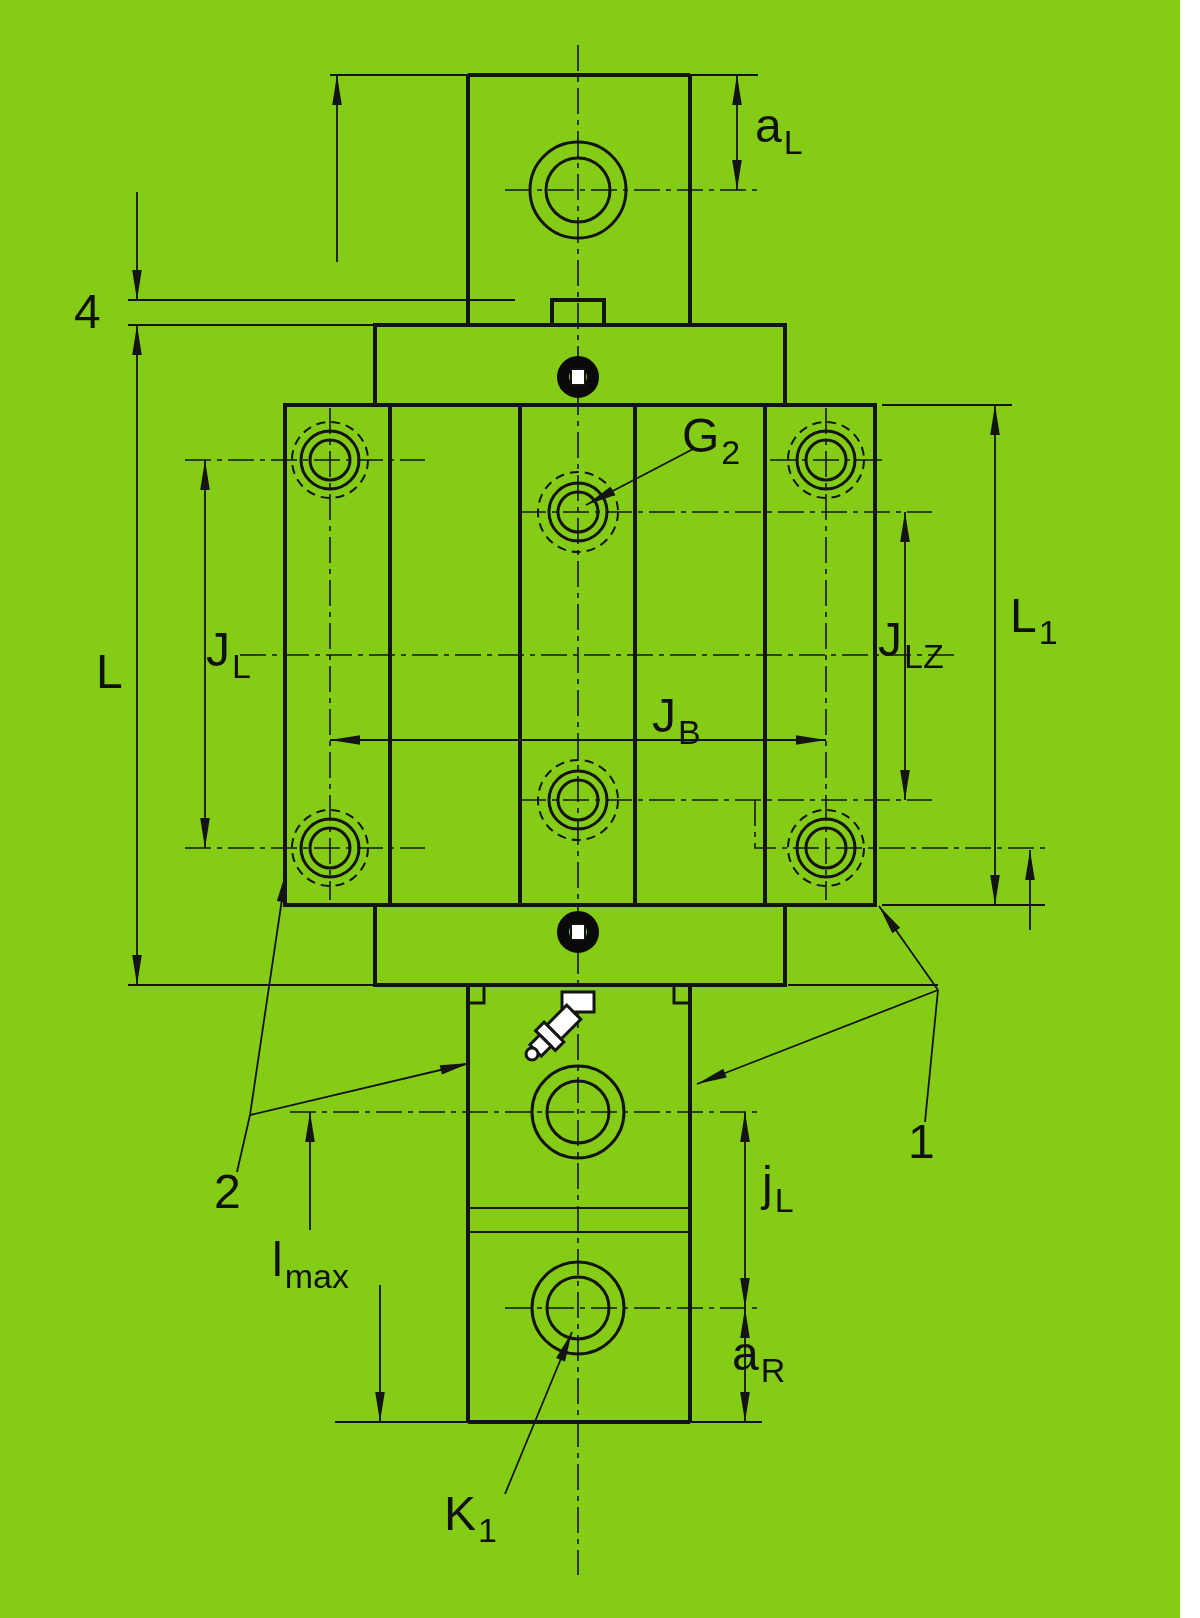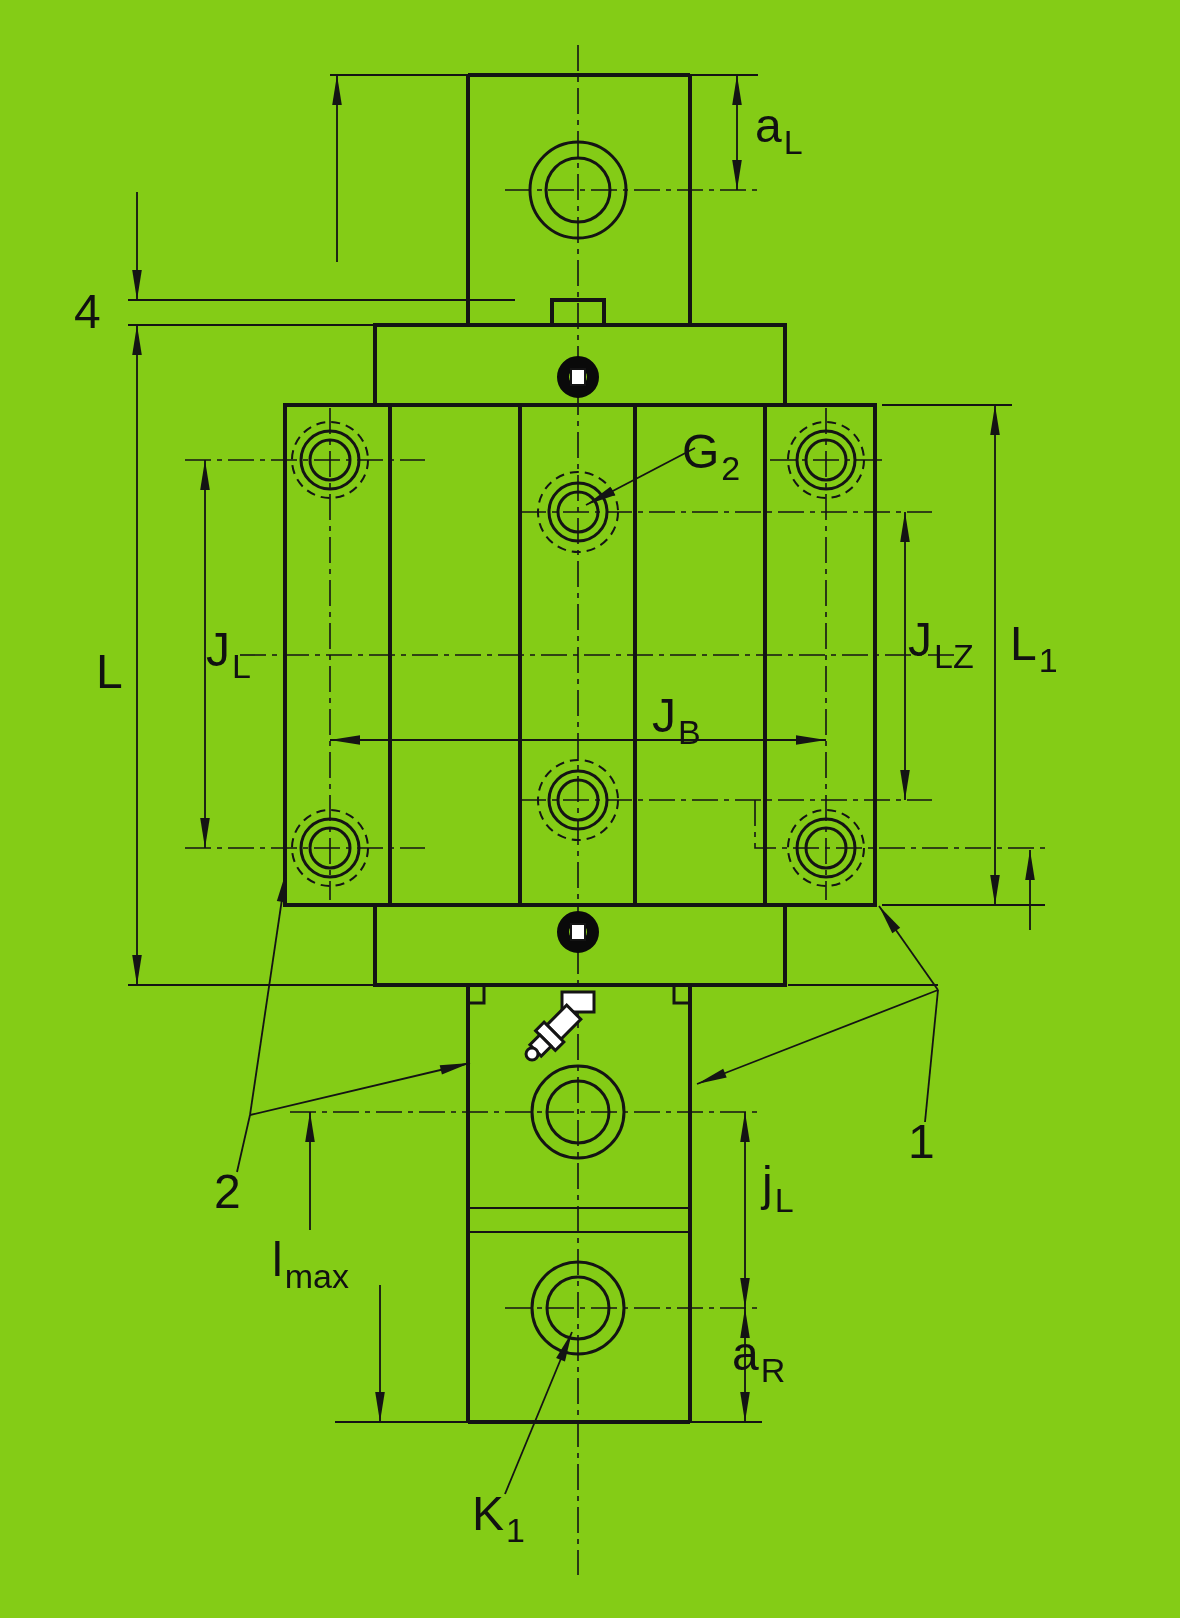--- a/index.html
+++ b/index.html
@@ -174,24 +174,24 @@
       <path d="M237,1172 L250,1115"></path>
       <path d="M250,1115 L286,872" marker-end="url(#arr)"></path>
       <path d="M250,1115 L470,1063" marker-end="url(#arr)"></path>
     </g>
   </svg>
 
   <div class="lbl" style="left:755px;top:102px"><span>a</span><span class="sub">L</span></div>
   <div class="lbl" style="left:74px;top:288px"><span>4</span><span class="sub"></span></div>
   <div class="lbl" style="left:96px;top:648px"><span>L</span><span class="sub"></span></div>
   <div class="lbl" style="left:206px;top:626px"><span>J</span><span class="sub">L</span></div>
-  <div class="lbl" style="left:682px;top:428px"><span>G</span><span class="sub">2</span></div>
+  <div class="lbl" style="left:682px;top:412px"><span>G</span><span class="sub">2</span></div>
   <div class="lbl" style="left:652px;top:692px"><span>J</span><span class="sub">B</span></div>
-  <div class="lbl" style="left:908px;top:616px"><span>J</span><span class="sub">LZ</span></div>
-  <div class="lbl" style="left:1010px;top:620px"><span>L</span><span class="sub">1</span></div>
+  <div class="lbl" style="left:878px;top:616px"><span>J</span><span class="sub">LZ</span></div>
+  <div class="lbl" style="left:1010px;top:592px"><span>L</span><span class="sub">1</span></div>
   <div class="lbl" style="left:908px;top:1118px"><span>1</span><span class="sub"></span></div>
   <div class="lbl" style="left:214px;top:1168px"><span>2</span><span class="sub"></span></div>
   <div class="lbl" style="left:762px;top:1160px"><span>j</span><span class="sub">L</span></div>
   <div class="lbl" style="left:272px;top:1236px"><span>l</span><span class="sub">max</span></div>
   <div class="lbl" style="left:732px;top:1330px"><span>a</span><span class="sub">R</span></div>
-  <div class="lbl" style="left:472px;top:1490px"><span>K</span><span class="sub">1</span></div>
+  <div class="lbl" style="left:444px;top:1490px"><span>K</span><span class="sub">1</span></div>
 
 </div>
 
 </body></html>

